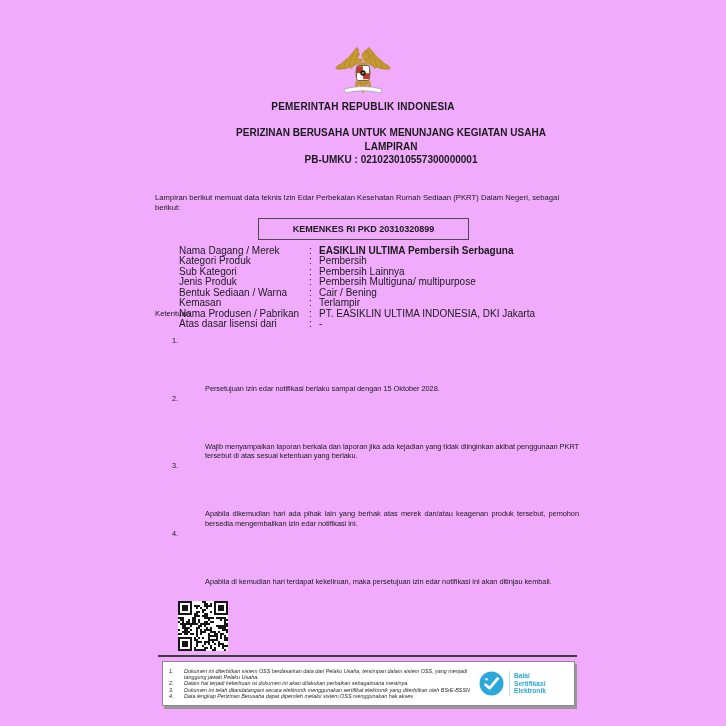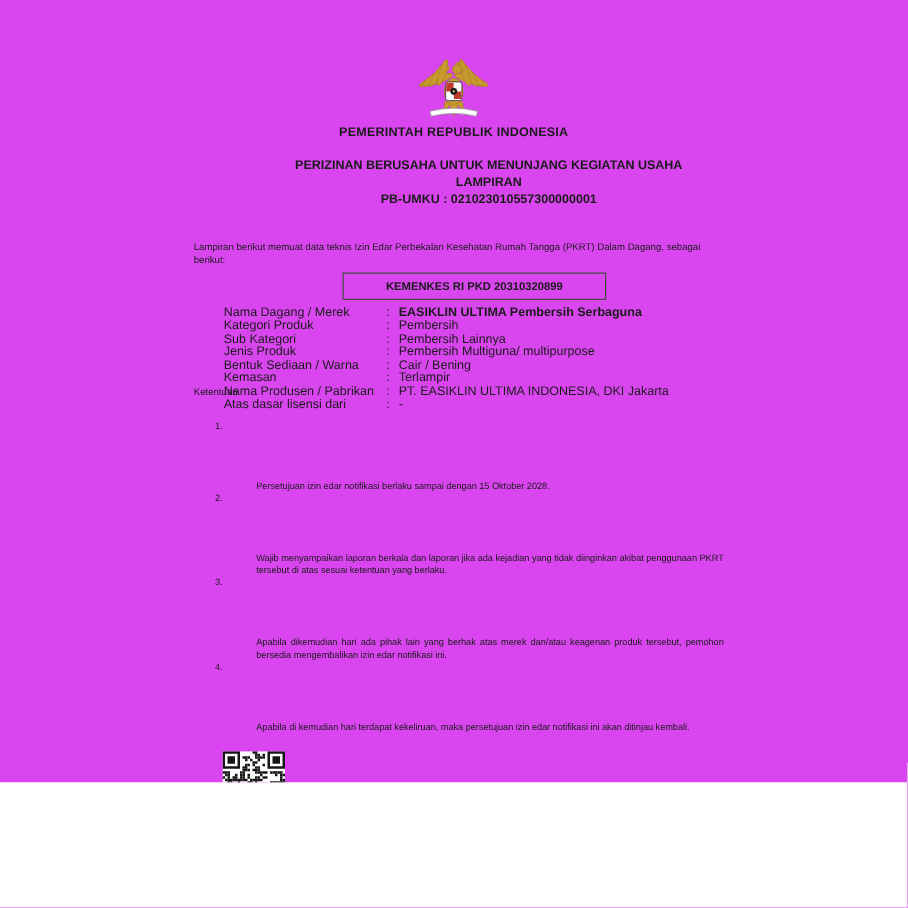--- a/index.html
+++ b/index.html
@@ -1,29 +1,29 @@
 <!DOCTYPE html>
 <html><head>
 <meta charset="utf-8">
 <style>
   html,body{margin:0;padding:0;background:#fff;}
   #page{
-    position:relative;width:726px;height:626px;background:#d946ef;
+    position:relative;width:726px;height:726px;background:#f0abfc;
     font-family:"Liberation Sans",sans-serif;color:#1a1a1a;overflow:hidden;
   }
   .emblem{position:absolute;left:331px;top:40px;width:64px;height:58px;}
   .gov{position:absolute;left:0;top:101px;width:726px;text-align:center;
        font-weight:bold;font-size:10px;letter-spacing:.2px;}
   .titles{position:absolute;left:0;top:126px;width:726px;text-align:center;
           font-weight:bold;font-size:10px;line-height:13.5px;padding-left:28px;}
   .intro{position:absolute;left:155px;top:193px;width:414px;
          font-size:7.7px;line-height:9.8px;}
   .certbox{position:absolute;left:258px;top:218px;width:209px;height:20px;
            border:1px solid #4a4a4a;text-align:center;line-height:20px;
-           font-weight:bold;font-size:9px;margin-left:16px;}
+           font-weight:bold;font-size:9px;}
   .fields{position:absolute;left:155px;top:246px;width:421px;}
   .frow{display:flex;height:10.45px;font-size:10px;line-height:10.45px;padding-left:24px;}
   .flabel{width:130px;flex:none;}
   .fcolon{width:10px;flex:none;}
   .fvalue{flex:1;}
   .bold{font-weight:bold;}
   .kheading{position:absolute;left:155px;top:309px;font-size:7.7px;}
   .klist{position:absolute;left:155px;top:336px;width:424px;}
   .kitem{display:flex;font-size:7.4px;line-height:9.7px;}
   .knum{width:33px;flex:none;padding-left:17px;box-sizing:content-box;}
@@ -91,21 +91,21 @@
   </div>
 
   <div class="gov">PEMERINTAH REPUBLIK INDONESIA</div>
 
   <div class="titles">
     <div>PERIZINAN BERUSAHA UNTUK MENUNJANG KEGIATAN USAHA</div>
     <div>LAMPIRAN</div>
     <div>PB-UMKU : 021023010557300000001</div>
   </div>
 
-  <div class="intro">Lampiran berikut memuat data teknis Izin Edar Perbekalan Kesehatan Rumah Tangga (PKRT) Dalam Dagang, sebagai berikut:</div>
+  <div class="intro">Lampiran berikut memuat data teknis Izin Edar Perbekalan Kesehatan Rumah Sediaan (PKRT) Dalam Negeri, sebagai berikut:</div>
 
   <div class="certbox">KEMENKES RI PKD 20310320899</div>
 
   <div class="fields">
     <div class="frow">
       <div class="flabel">Nama Dagang / Merek</div>
       <div class="fcolon">:</div>
       <div class="fvalue bold">EASIKLIN ULTIMA Pembersih Serbaguna</div>
     </div>
     <div class="frow">

